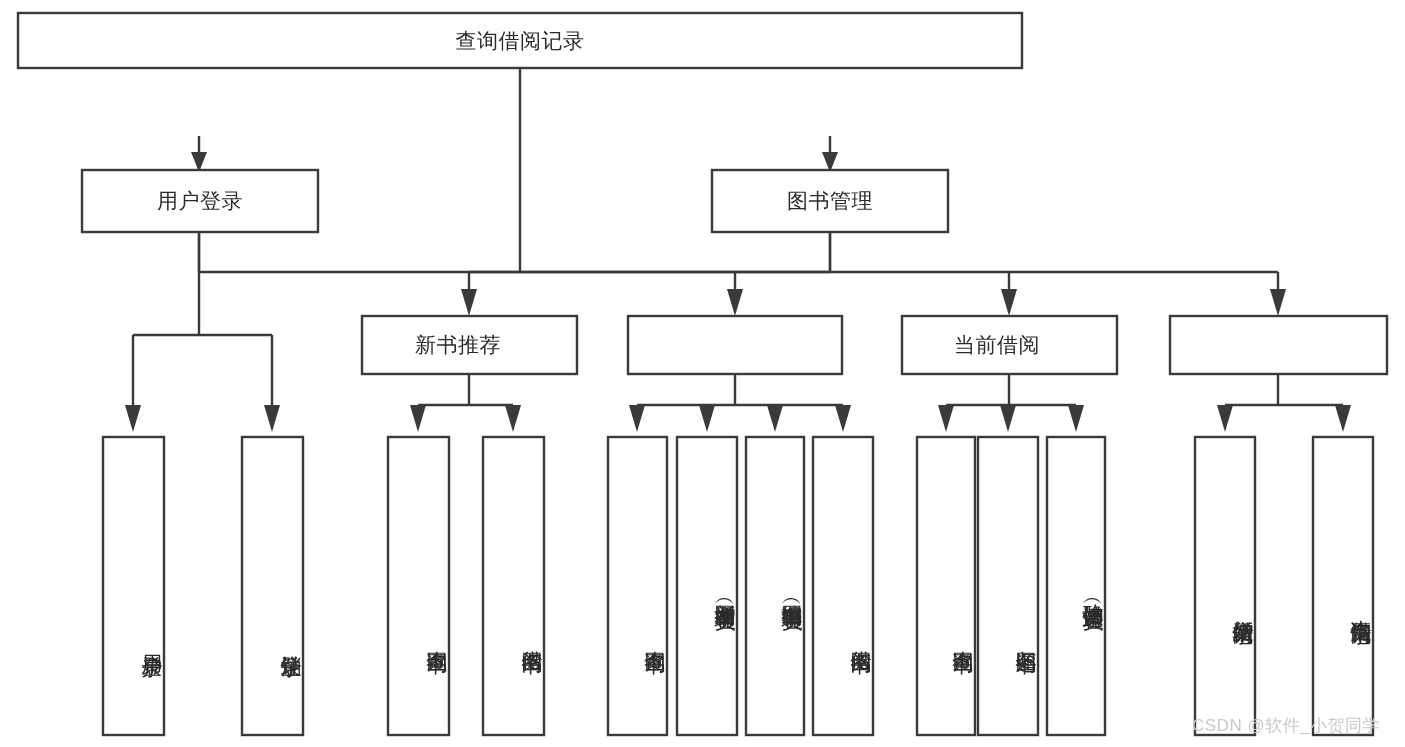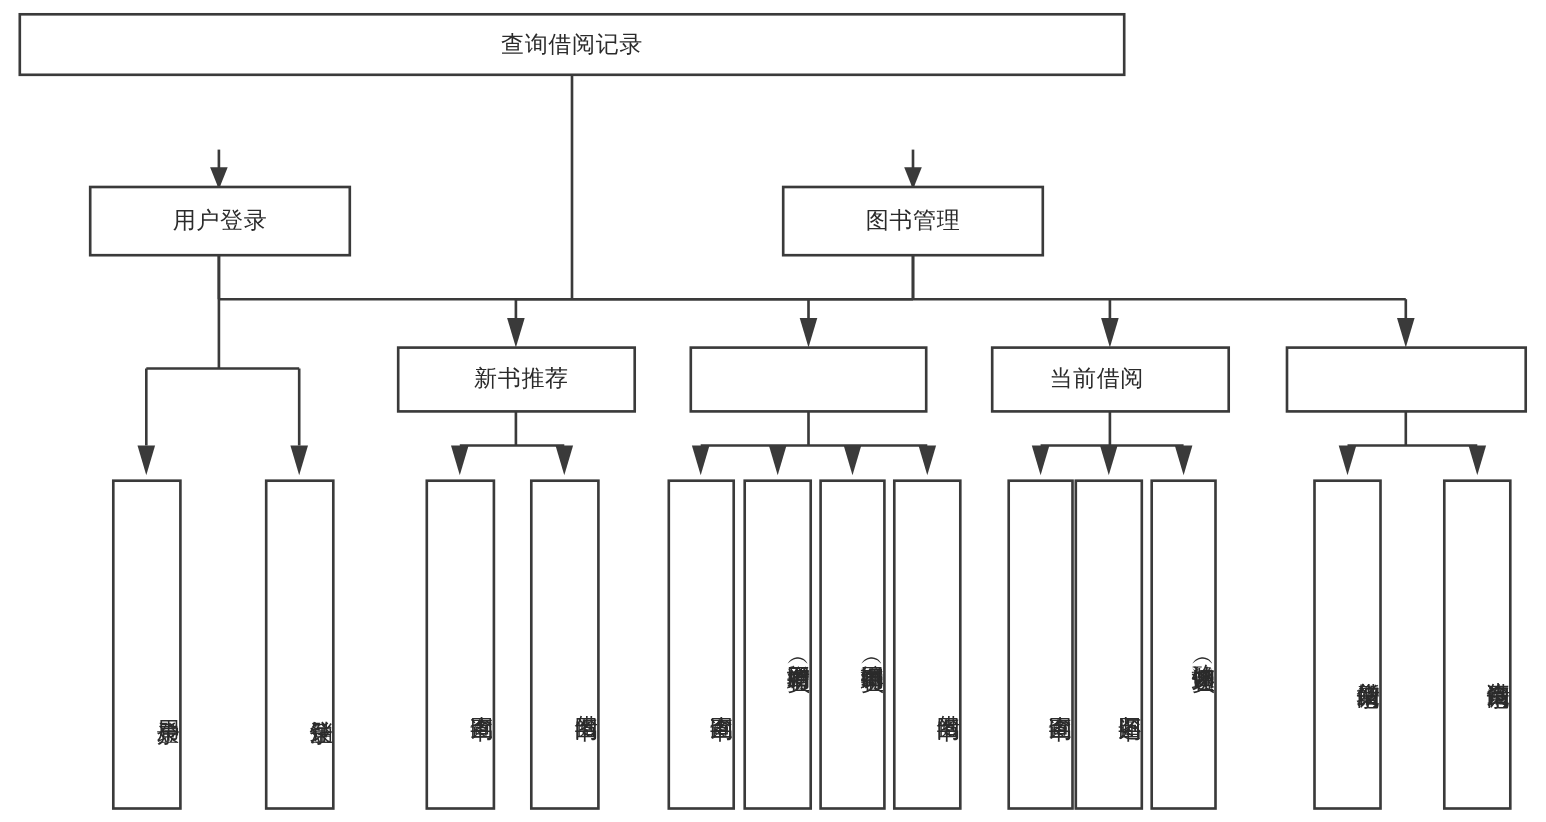--- a/index.html
+++ b/index.html
@@ -173,31 +173,32 @@
     <rect class="node-box" x="1047" y="437" width="58" height="298"></rect>
     <rect class="node-box" x="1195" y="437" width="60" height="298"></rect>
     <rect class="node-box" x="1313" y="437" width="60" height="298"></rect>
   </svg>
 
   <div class="node-label-h" style="left:18px; top:13px; width:1004px; height:55px;">查询借阅记录</div>
 
   <div class="node-label-h" style="left:82px; top:170px; width:236px; height:62px;">用户登录</div>
   <div class="node-label-h" style="left:712px; top:170px; width:236px; height:62px;">图书管理</div>
 
-  <div class="node-label-h" style="left:372px; top:316px; width:204px; height:58px;">新书推荐</div>
+  <div class="node-label-h" style="left:356px; top:316px; width:204px; height:58px;">新书推荐</div>
   <div class="node-label-h" style="left:902px; top:316px; width:190px; height:58px;">当前借阅</div>
 
   <div class="node-label-v" style="left:103px; top:455px; width:61px; height:270px; padding-top:50px;">用户登录</div>
   <div class="node-label-v" style="left:242px; top:455px; width:61px; height:270px; padding-top:50px;">注销登录</div>
   <div class="node-label-v" style="left:388px; top:455px; width:61px; height:270px; padding-top:46px;">查询图书</div>
   <div class="node-label-v" style="left:483px; top:455px; width:61px; height:270px; padding-top:46px;">借阅图书</div>
   <div class="node-label-v" style="left:608px; top:455px; width:59px; height:270px; padding-top:46px;">查询图书</div>
   <div class="node-label-v" style="left:677px; top:447px; width:60px; height:284px; padding-top:2px;">新增图书（管理员）</div>
   <div class="node-label-v" style="left:746px; top:447px; width:58px; height:284px; padding-top:2px;">编辑图书（管理员）</div>
   <div class="node-label-v" style="left:813px; top:455px; width:60px; height:270px; padding-top:46px;">借阅图书</div>
   <div class="node-label-v" style="left:917px; top:455px; width:58px; height:270px; padding-top:46px;">查询图书</div>
   <div class="node-label-v" style="left:978px; top:455px; width:60px; height:270px; padding-top:46px;">归还图书</div>
   <div class="node-label-v" style="left:1047px; top:447px; width:58px; height:284px; padding-top:2px;">确认归还（管理员）</div>
   <div class="node-label-v" style="left:1195px; top:455px; width:60px; height:270px; padding-top:16px;">新增借阅记录</div>
   <div class="node-label-v" style="left:1313px; top:455px; width:60px; height:270px; padding-top:16px;">查询借阅记录</div>
 
+  <div class="watermark" style="left:1192px; top:714px;">CSDN @软件_小贺同学</div>
 
 </div>
 
 </body></html>

